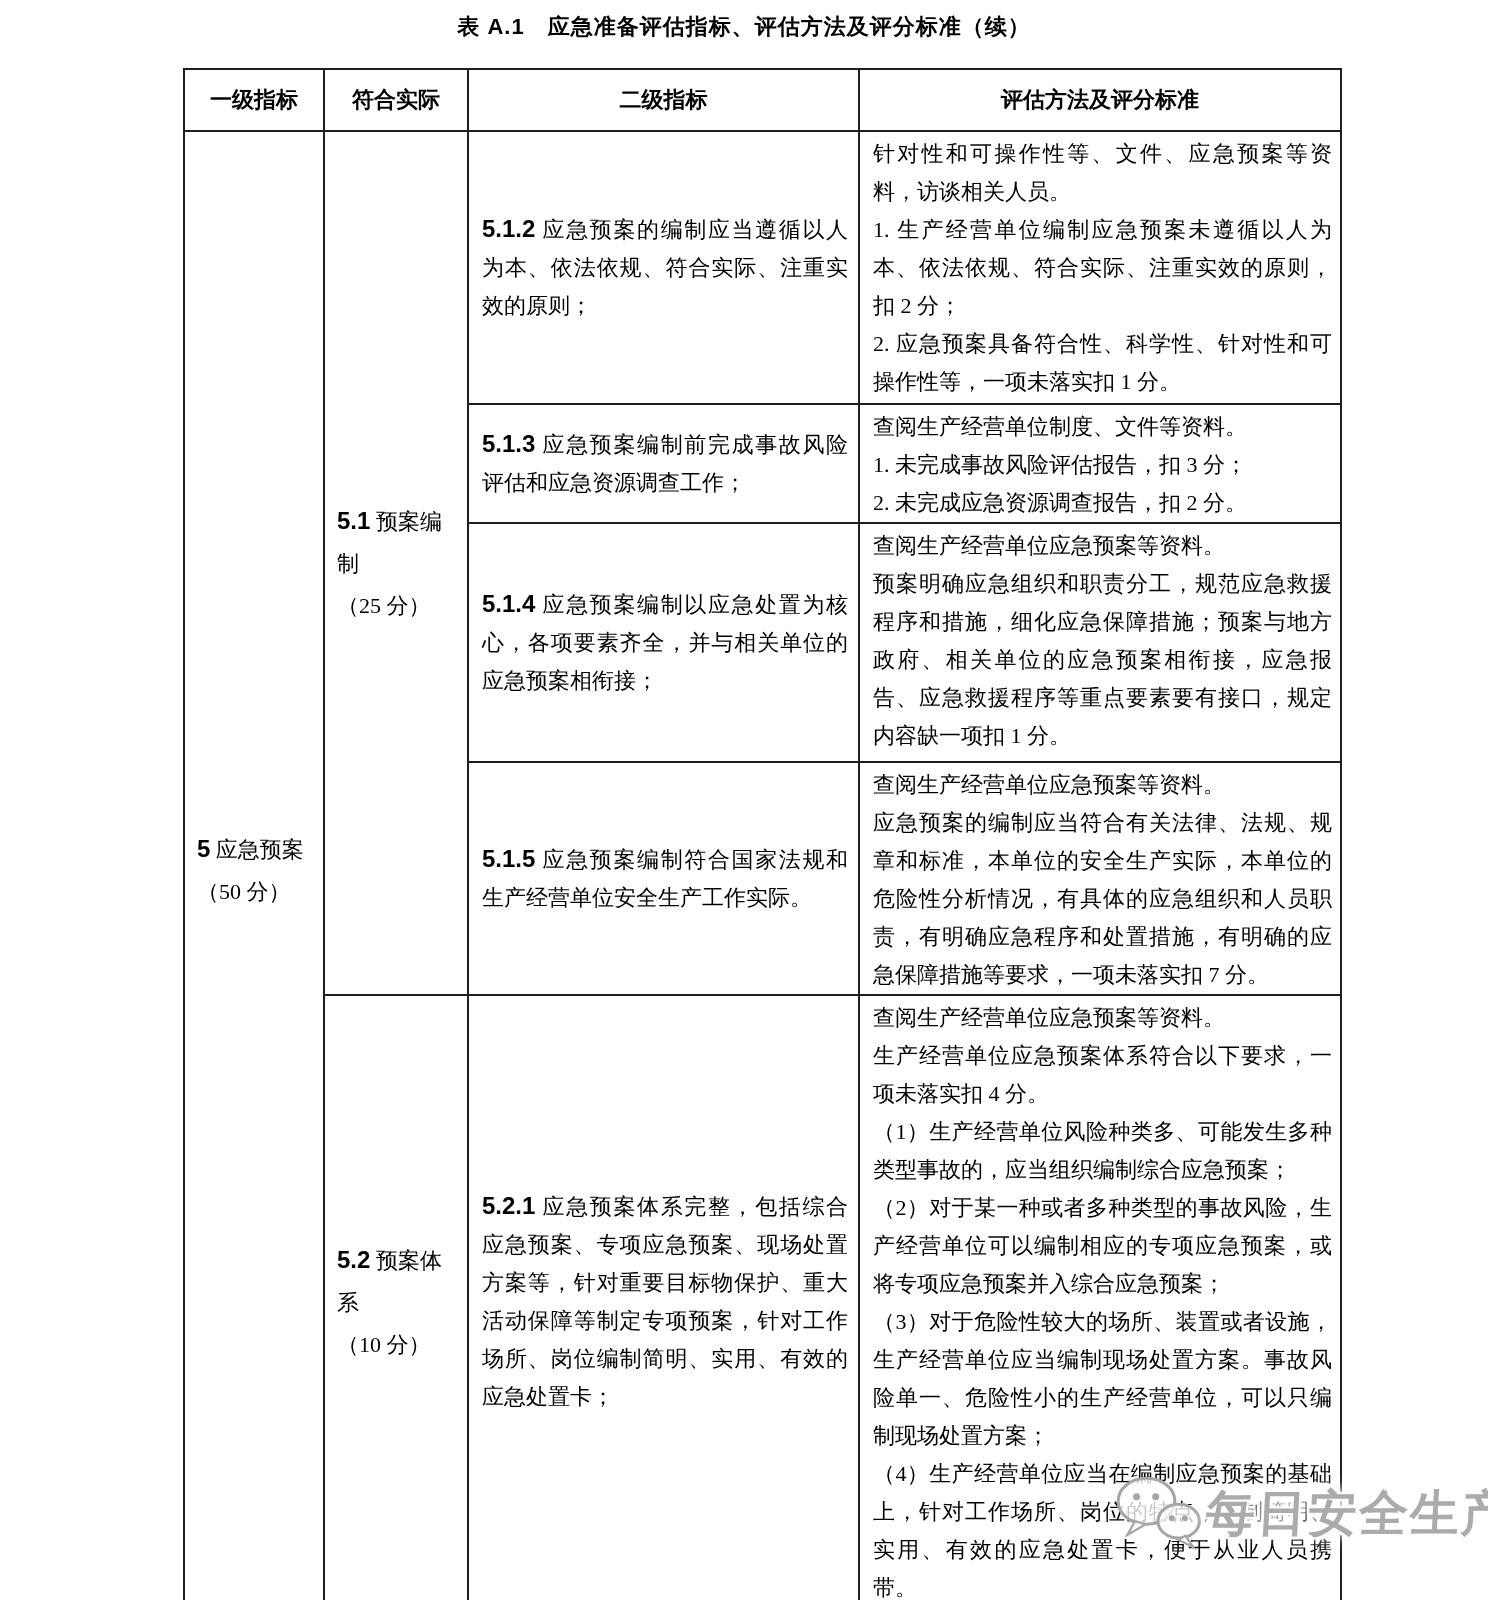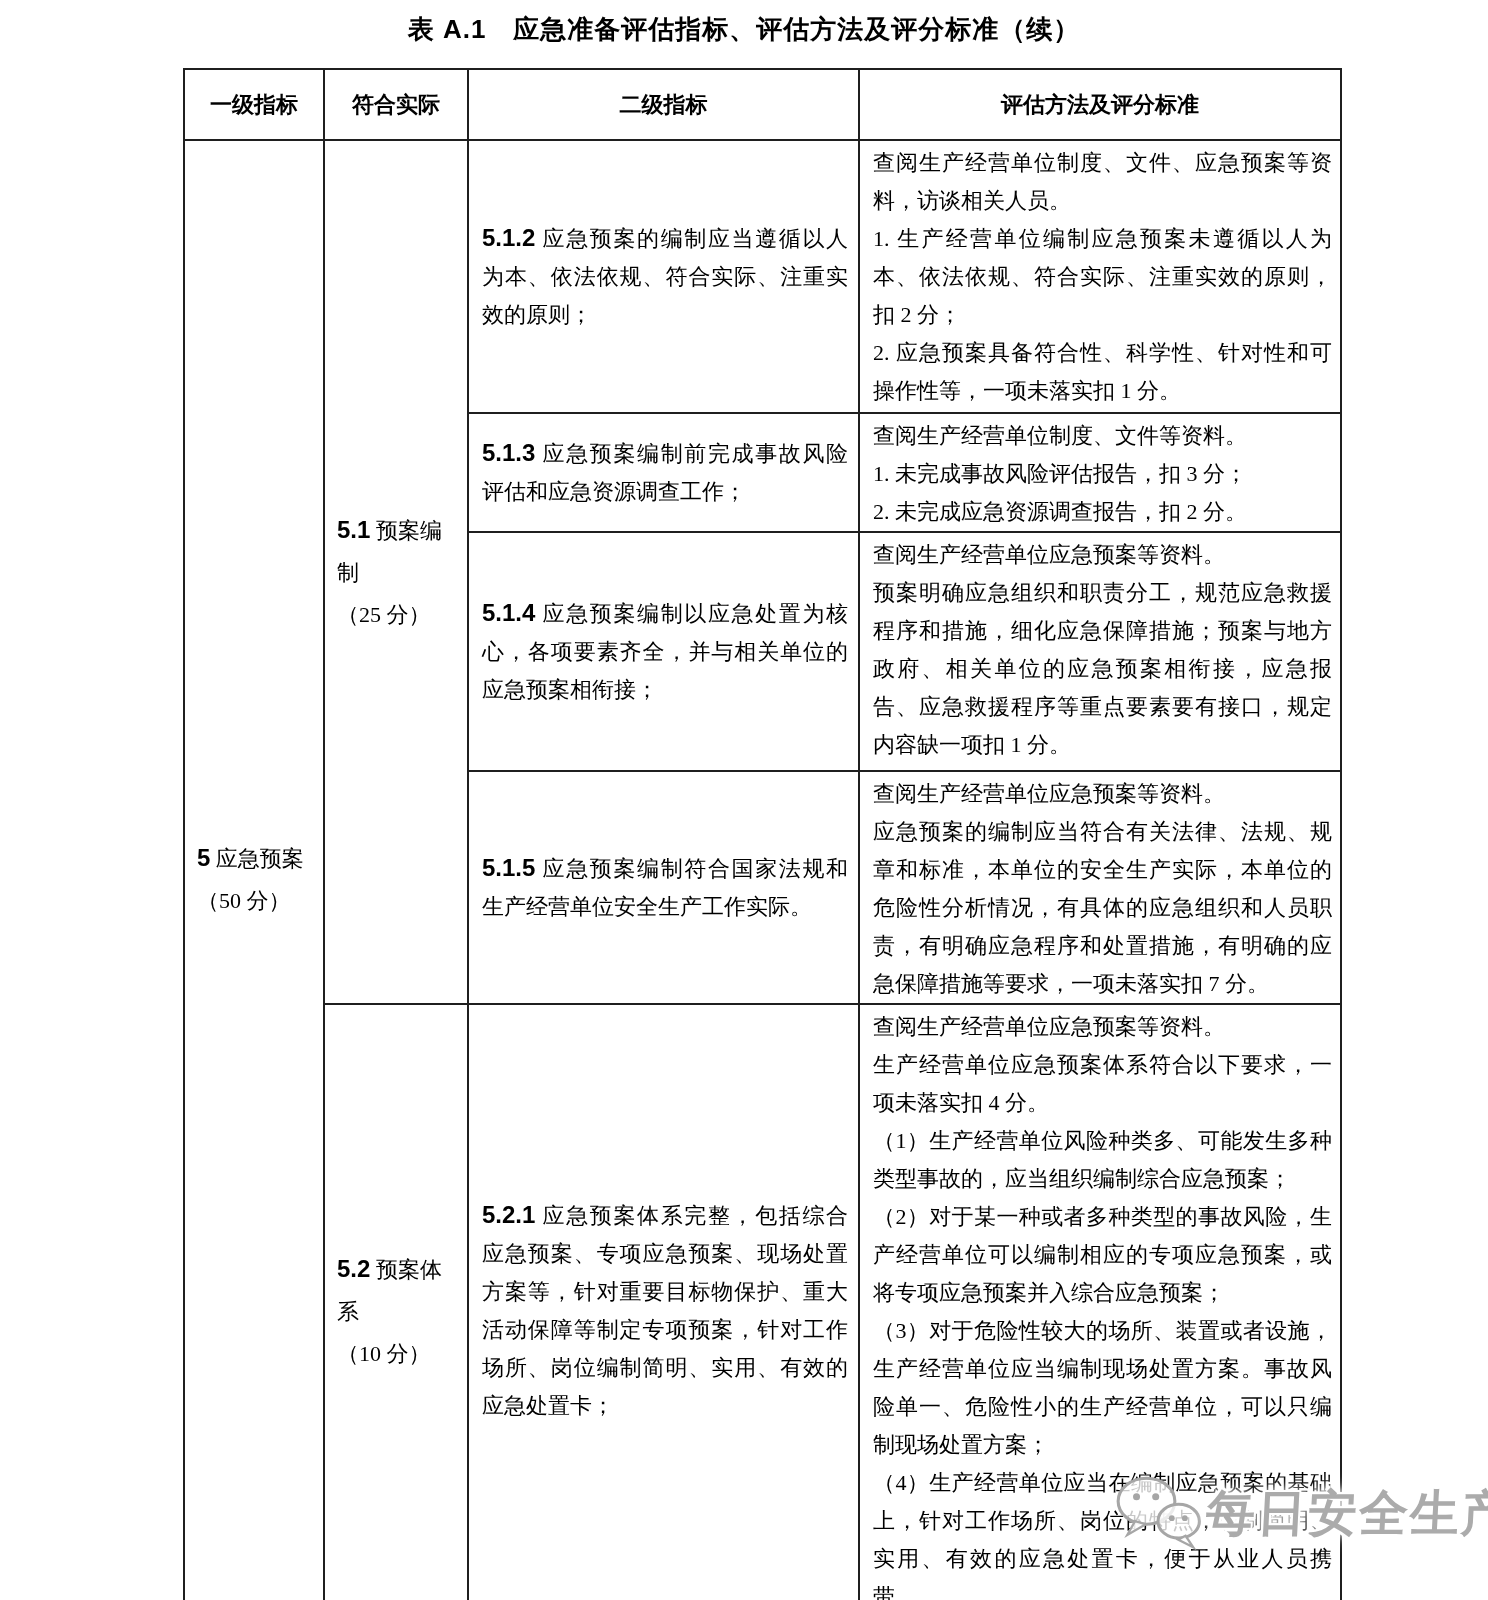--- a/index.html
+++ b/index.html
@@ -1,26 +1,26 @@
 <!DOCTYPE html>
 <html><head>
 <meta charset="utf-8">
 <style>
   html,body{margin:0;padding:0;background:#fff;}
   .page{position:relative;width:1488px;height:1600px;background:#ffffff;overflow:hidden;
         font-family:"Liberation Serif","DejaVu Serif",serif;color:#000;}
   .doc-title{position:absolute;top:12px;left:0;width:100%;text-align:center;
         font-family:"Liberation Sans","DejaVu Sans",sans-serif;
-        font-weight:700;font-size:26px;letter-spacing:1px;}
+        font-weight:700;font-size:22px;letter-spacing:1px;}
   table.eval{position:absolute;left:183px;top:68px;width:1157px;
         border-collapse:collapse;table-layout:fixed;}
   table.eval th, table.eval td{border:2px solid #1f1f1f;background:#fff;overflow:hidden;}
   th.hdr{font-family:"Liberation Sans","DejaVu Sans",sans-serif;
         font-weight:700;font-size:22px;text-align:center;vertical-align:middle;}
-  tr.hrow{height:71px;padding-left:36px;}
+  tr.hrow{height:62px;padding-left:36px;}
   tr.r0{height:273px;} tr.r1{height:116px;} tr.r2{height:239px;}
   tr.r3{height:233px;} tr.r4{height:589px;}
   td.lv1,td.lv2{vertical-align:middle;text-align:left;font-size:22px;
         padding:1px 8px 0 12px;line-height:42px;}
   td.ind{vertical-align:middle;font-size:22px;line-height:38px;
         padding:0 10px 0 13px;text-align:justify;}
   td.mth{vertical-align:top;font-size:22px;line-height:38px;
         padding:3px 8px 0 13px;text-align:justify;}
   td.mth p{margin:0;padding:0;text-align:justify;}
   .num{font-family:"Liberation Sans","DejaVu Sans",sans-serif;font-weight:700;font-size:24px;}
@@ -61,21 +61,21 @@
         <div class="score">（50 分）</div>
       </td>
       <td class="lv2" rowspan="4">
         <div><span class="num">5.1</span> <span>预案编制</span></div>
         <div class="score">（25 分）</div>
       </td>
       <td class="ind">
         <span class="num">5.1.2</span> <span>应急预案的编制应当遵循以人为本、依法依规、符合实际、注重实效的原则；</span>
       </td>
       <td class="mth">
-        <p>查阅生产经营单位制度、文件、应急预案等资料，访谈相关人员。</p>
+        <p>针对性和可操作性等、文件、应急预案等资料，访谈相关人员。</p>
         <p>1. 生产经营单位编制应急预案未遵循以人为本、依法依规、符合实际、注重实效的原则，扣 2 分；</p>
         <p>2. 应急预案具备符合性、科学性、针对性和可操作性等，一项未落实扣 1 分。</p>
       </td>
     </tr>
 
     <tr class="r1">
       <td class="ind">
         <span class="num">5.1.3</span> <span>应急预案编制前完成事故风险评估和应急资源调查工作；</span>
       </td>
       <td class="mth">

